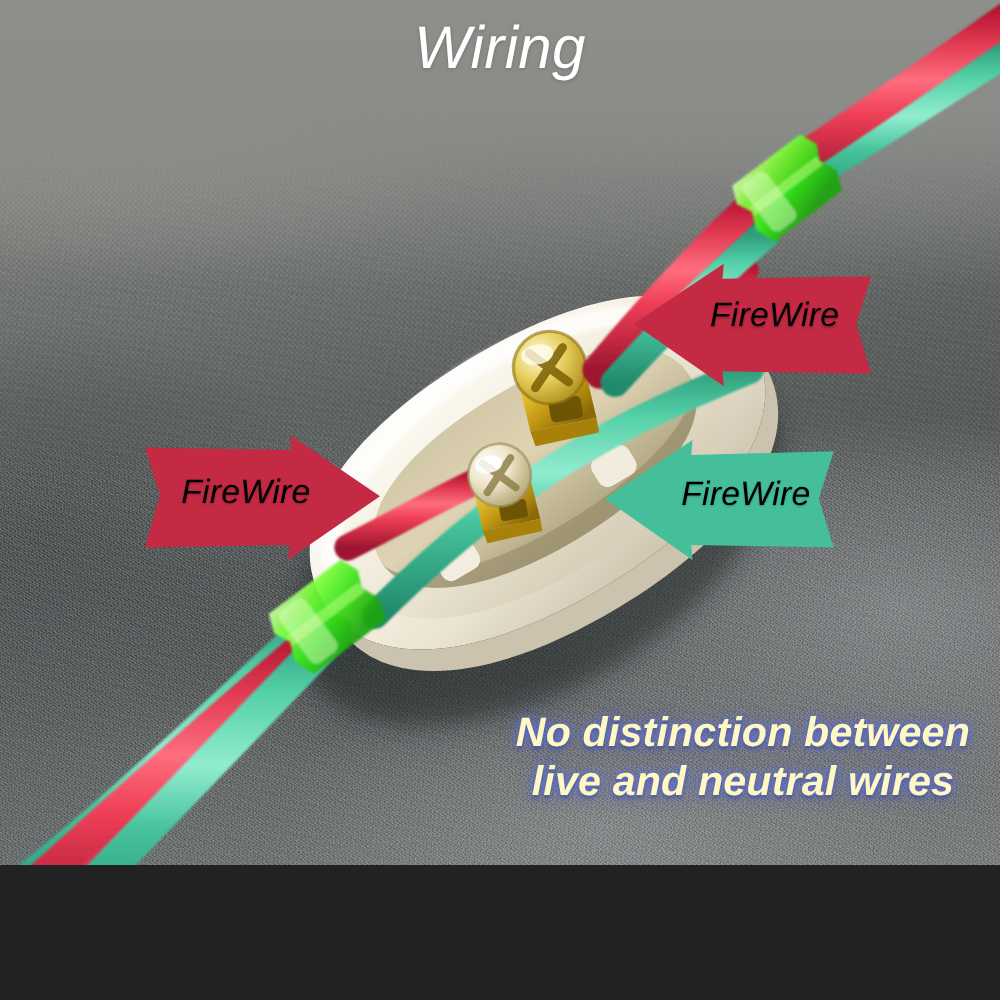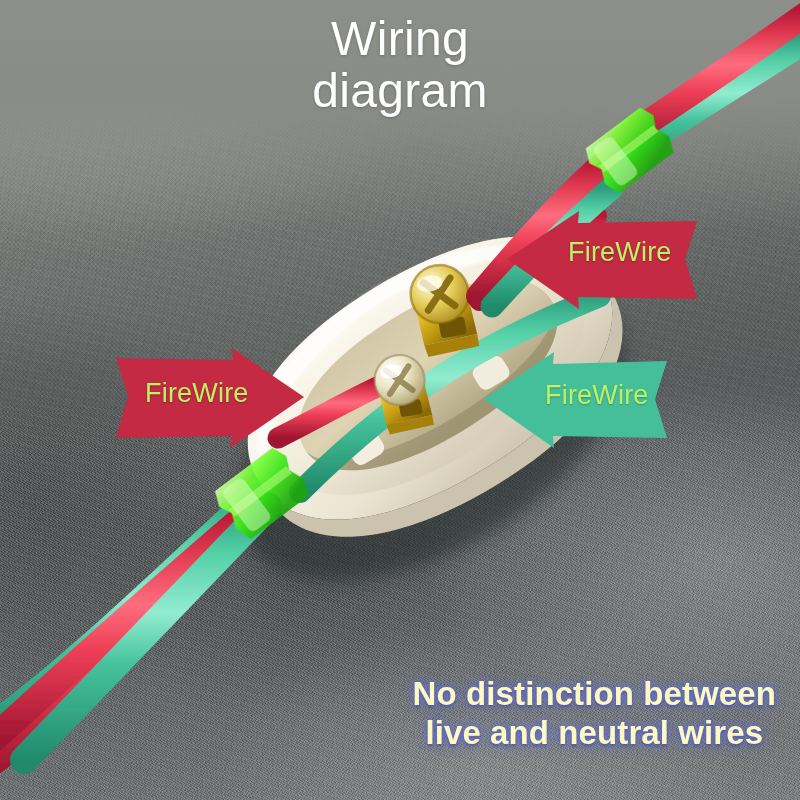--- a/index.html
+++ b/index.html
@@ -1,25 +1,26 @@
 <!DOCTYPE html>
 <html><head>
 <meta charset="utf-8">
 <title>Wiring diagram</title>
 <style>
   html,body{margin:0;padding:0;background:#222;}
   *{box-sizing:border-box;}
 
   #stage{
     position:relative;
-    width:800px;height:800px;
+    width:800px;height:692px;
     overflow:hidden;
     font-family:"Liberation Sans","DejaVu Sans",sans-serif;
     background:#6f7370;
     user-select:none;
+    font-style:italic;
   }
 
   
   .bg-base{
     position:absolute;inset:0;
     background:
       linear-gradient(170deg,#8e908c 0%,#888a86 10%,#7c7e7a 20%,#6e7270 32%,
                       #5d615f 46%,#55595a 58%,#585c5d 70%,#646869 82%,#707475 92%,#787c7d 100%);
   }
   
@@ -62,21 +63,21 @@
   
   .photo{position:absolute;inset:0;}
 
   svg.scene{position:absolute;inset:0;width:800px;height:800px;}
 
   
   .arrow-wrap{position:absolute;}
   .arrow-wrap svg{display:block;overflow:visible;}
   .arrow-label{
     position:absolute;
-    color:#bef264;
+    color:#000000;
     font-size:27px;
     font-weight:400;
     letter-spacing:.2px;
     white-space:nowrap;
     text-shadow:0 1px 2px rgba(0,0,0,.28);
   }
 
   #arrow-firewire-right{left:114px;top:348px;}
   #arrow-firewire-right .arrow-label{left:31px;top:30px;}
 
@@ -288,21 +289,20 @@
     <g transform="translate(263,495) rotate(-37)" filter="url(#tinyBlur)">
       <path d="M -36,-32 L 36,-32 L 42,-17 L 36,-4 L 42,11 L 36,28 L -36,28 L -42,11 L -36,-4 L -42,-17 Z" fill="url(#gGrommet)" opacity=".92"></path>
       <rect x="-36" y="-9" width="72" height="9" fill="#b6ff7a" opacity=".55"></rect>
       <rect x="-32" y="-28" width="26" height="52" fill="#e8ffd2" opacity=".45" rx="6"></rect>
     </g>
   </svg>
   </div>
 
   <div id="title">
     <span>Wiring</span>
-    <span class="l2">diagram</span>
   </div>
 
   <div class="arrow-wrap" id="arrow-firewire-right">
     <svg width="192" height="100" viewBox="0 0 192 100">
       <path d="M 2,10 L 14,48 L 2,90 L 118,88 L 116,100 L 190,49 L 118,0 L 119,12 Z" fill="#c42a44"></path>
     </svg>
     <span class="arrow-label">FireWire</span>
   </div>
 
   <div class="arrow-wrap" id="arrow-firewire-left">

